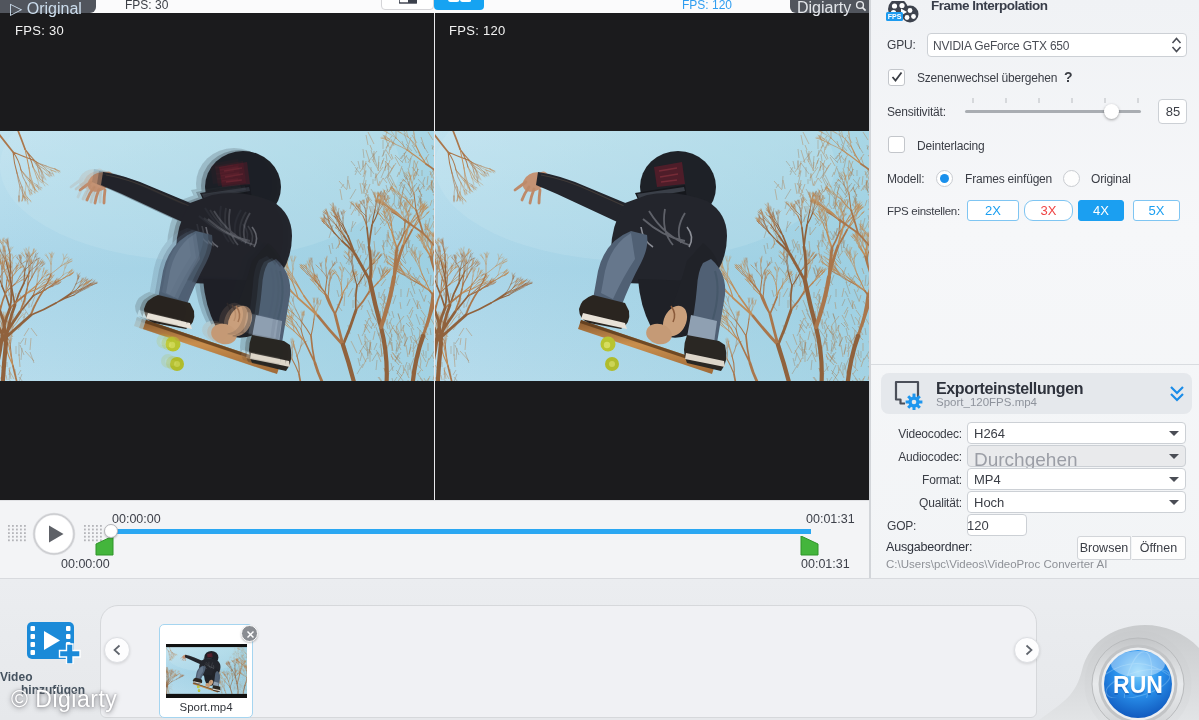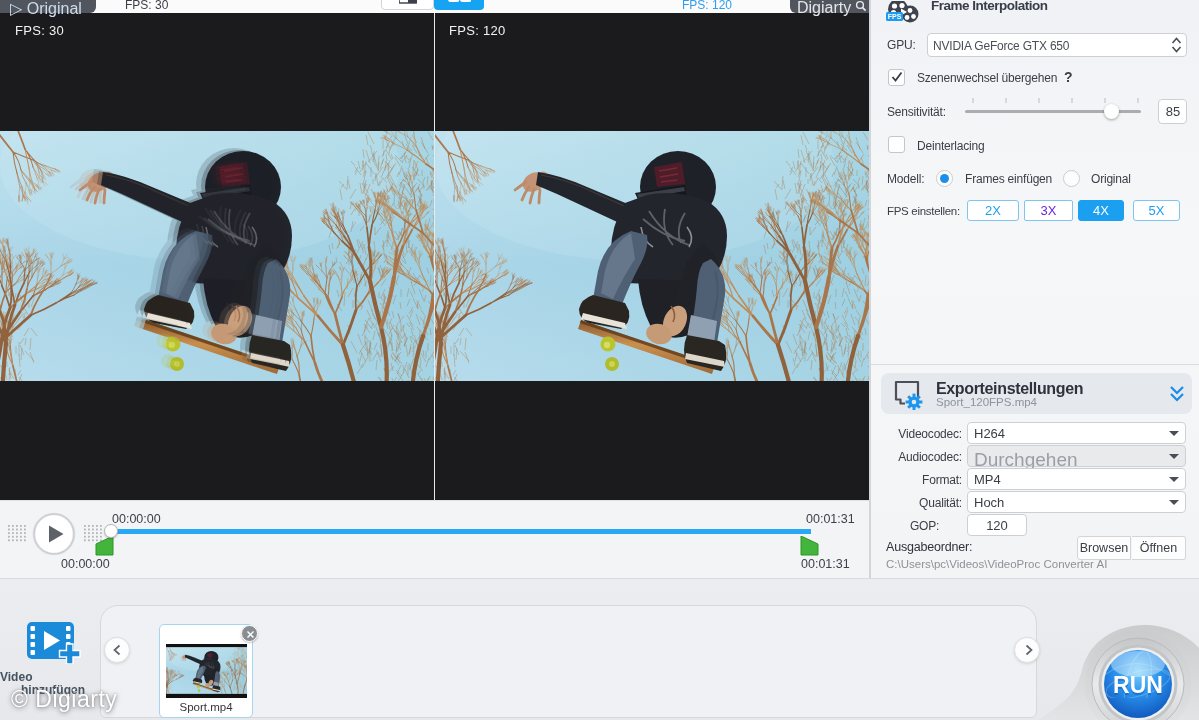--- a/index.html
+++ b/index.html
@@ -283,21 +283,21 @@
 <div style="position:absolute;left:17px;top:136px;width:17px;height:17px;background:#fff;border:1px solid #c3c6cb;border-radius:3px"></div>
 <div class="plabel" style="left:46px;top:139px">Deinterlacing</div>
 <div class="plabel" style="left:16px;top:172px">Modell:</div>
 <div style="position:absolute;left:65px;top:170px;width:17px;height:17px;background:#fff;border:1px solid #c9ccd1;border-radius:50%"></div>
 <div style="position:absolute;left:69px;top:174px;width:9px;height:9px;background:#1a90ec;border-radius:50%"></div>
 <div class="plabel" style="left:94px;top:172px">Frames einfügen</div>
 <div style="position:absolute;left:192px;top:170px;width:17px;height:17px;background:#fdfdfd;border:1px solid #c9ccd1;border-radius:50%"></div>
 <div class="plabel" style="left:220px;top:172px">Original</div>
 <div class="plabel" style="left:16px;top:205px;font-size:11.5px;letter-spacing:-.3px">FPS einstellen:</div>
 <div style="position:absolute;left:96px;top:200px;width:52px;height:21px;background:#fff;border:1px solid #7fc5f2;border-radius:3px;color:#1b9ff1;font-size:13px;text-align:center;line-height:19px">2X</div>
-<div style="position:absolute;left:153px;top:200px;width:49px;height:21px;background:#fff;border:1px solid #7fc5f2;border-radius:2px;color:#6d28d9;font-size:13px;text-align:center;line-height:19px">3X</div>
+<div style="position:absolute;left:153px;top:200px;width:49px;height:21px;background:#fff;border:1px solid #7fc5f2;border-radius:9px;color:#ef4444;font-size:13px;text-align:center;line-height:19px">3X</div>
 <div style="position:absolute;left:207px;top:200px;width:46px;height:21px;background:#1b9ff1;border:1px solid #1b9ff1;border-radius:3px;color:#fff;font-size:13px;text-align:center;line-height:19px">4X</div>
 <div style="position:absolute;left:262px;top:200px;width:47px;height:21px;background:#fff;border:1px solid #7fc5f2;border-radius:3px;color:#1b9ff1;font-size:13px;text-align:center;line-height:19px">5X</div>
 <div style="position:absolute;left:0;top:364px;width:330px;height:1px;background:#d9dce0"></div>
 <div style="position:absolute;left:10px;top:373px;width:311px;height:41px;background:#e5e8ec;border-radius:8px"></div>
 <svg style="position:absolute;left:21px;top:379px" width="32" height="31" viewBox="0 0 32 31">
 <path d="M26 18.5 V3 H4 V20.5 H8.5 V24.5 H13" fill="none" stroke="#4b4f59" stroke-width="2.2" stroke-linejoin="round"></path>
 <g fill="#1e96ef">
         <circle cx="22" cy="23" r="5.6"></circle>
 <g stroke="#1e96ef" stroke-width="3">
           <line x1="22" y1="14.6" x2="22" y2="31.4"></line>
@@ -319,23 +319,23 @@
 <div style="position:absolute;left:103px;top:426px;font-size:13px;color:#3b3e46">H264</div>
 <div class="plabel" style="left:16px;top:450px;width:75px;text-align:right">Audiocodec:</div>
 <div class="pfield" style="left:96px;top:445px;width:219px;height:22px;background:#e9eaec"></div>
 <div style="position:absolute;left:103px;top:449px;font-size:19px;color:#9b9ea6">Durchgehen</div>
 <div class="plabel" style="left:16px;top:473px;width:75px;text-align:right">Format:</div>
 <div class="pfield" style="left:96px;top:468px;width:219px;height:22px"></div>
 <div style="position:absolute;left:103px;top:472px;font-size:13px;color:#3b3e46">MP4</div>
 <div class="plabel" style="left:16px;top:496px;width:75px;text-align:right">Qualität:</div>
 <div class="pfield" style="left:96px;top:491px;width:219px;height:22px"></div>
 <div style="position:absolute;left:103px;top:495px;font-size:13px;color:#3b3e46">Hoch</div>
-<div class="plabel" style="left:16px;top:519px;width:75px;text-align:center">GOP:</div>
+<div class="plabel" style="left:16px;top:519px;width:75px;text-align:left">GOP:</div>
 <div class="pfield" style="left:96px;top:514px;width:60px;height:22px"></div>
-<div style="position:absolute;left:96px;top:518px;width:60px;text-align:center;font-size:13px;color:#3b3e46">120</div>
+<div style="position:absolute;left:96px;top:518px;width:60px;text-align:left;font-size:13px;color:#3b3e46">120</div>
 <svg style="position:absolute;left:297px;top:430px" width="12" height="7" viewBox="0 0 12 7">
       <path d="M1 1 L6 6 L11 1" fill="#4a4d55"></path>
     </svg>
 <svg style="position:absolute;left:297px;top:453px" width="12" height="7" viewBox="0 0 12 7">
       <path d="M1 1 L6 6 L11 1" fill="#4a4d55"></path>
     </svg>
 <svg style="position:absolute;left:297px;top:476px" width="12" height="7" viewBox="0 0 12 7">
       <path d="M1 1 L6 6 L11 1" fill="#4a4d55"></path>
     </svg>
 <svg style="position:absolute;left:297px;top:499px" width="12" height="7" viewBox="0 0 12 7">

